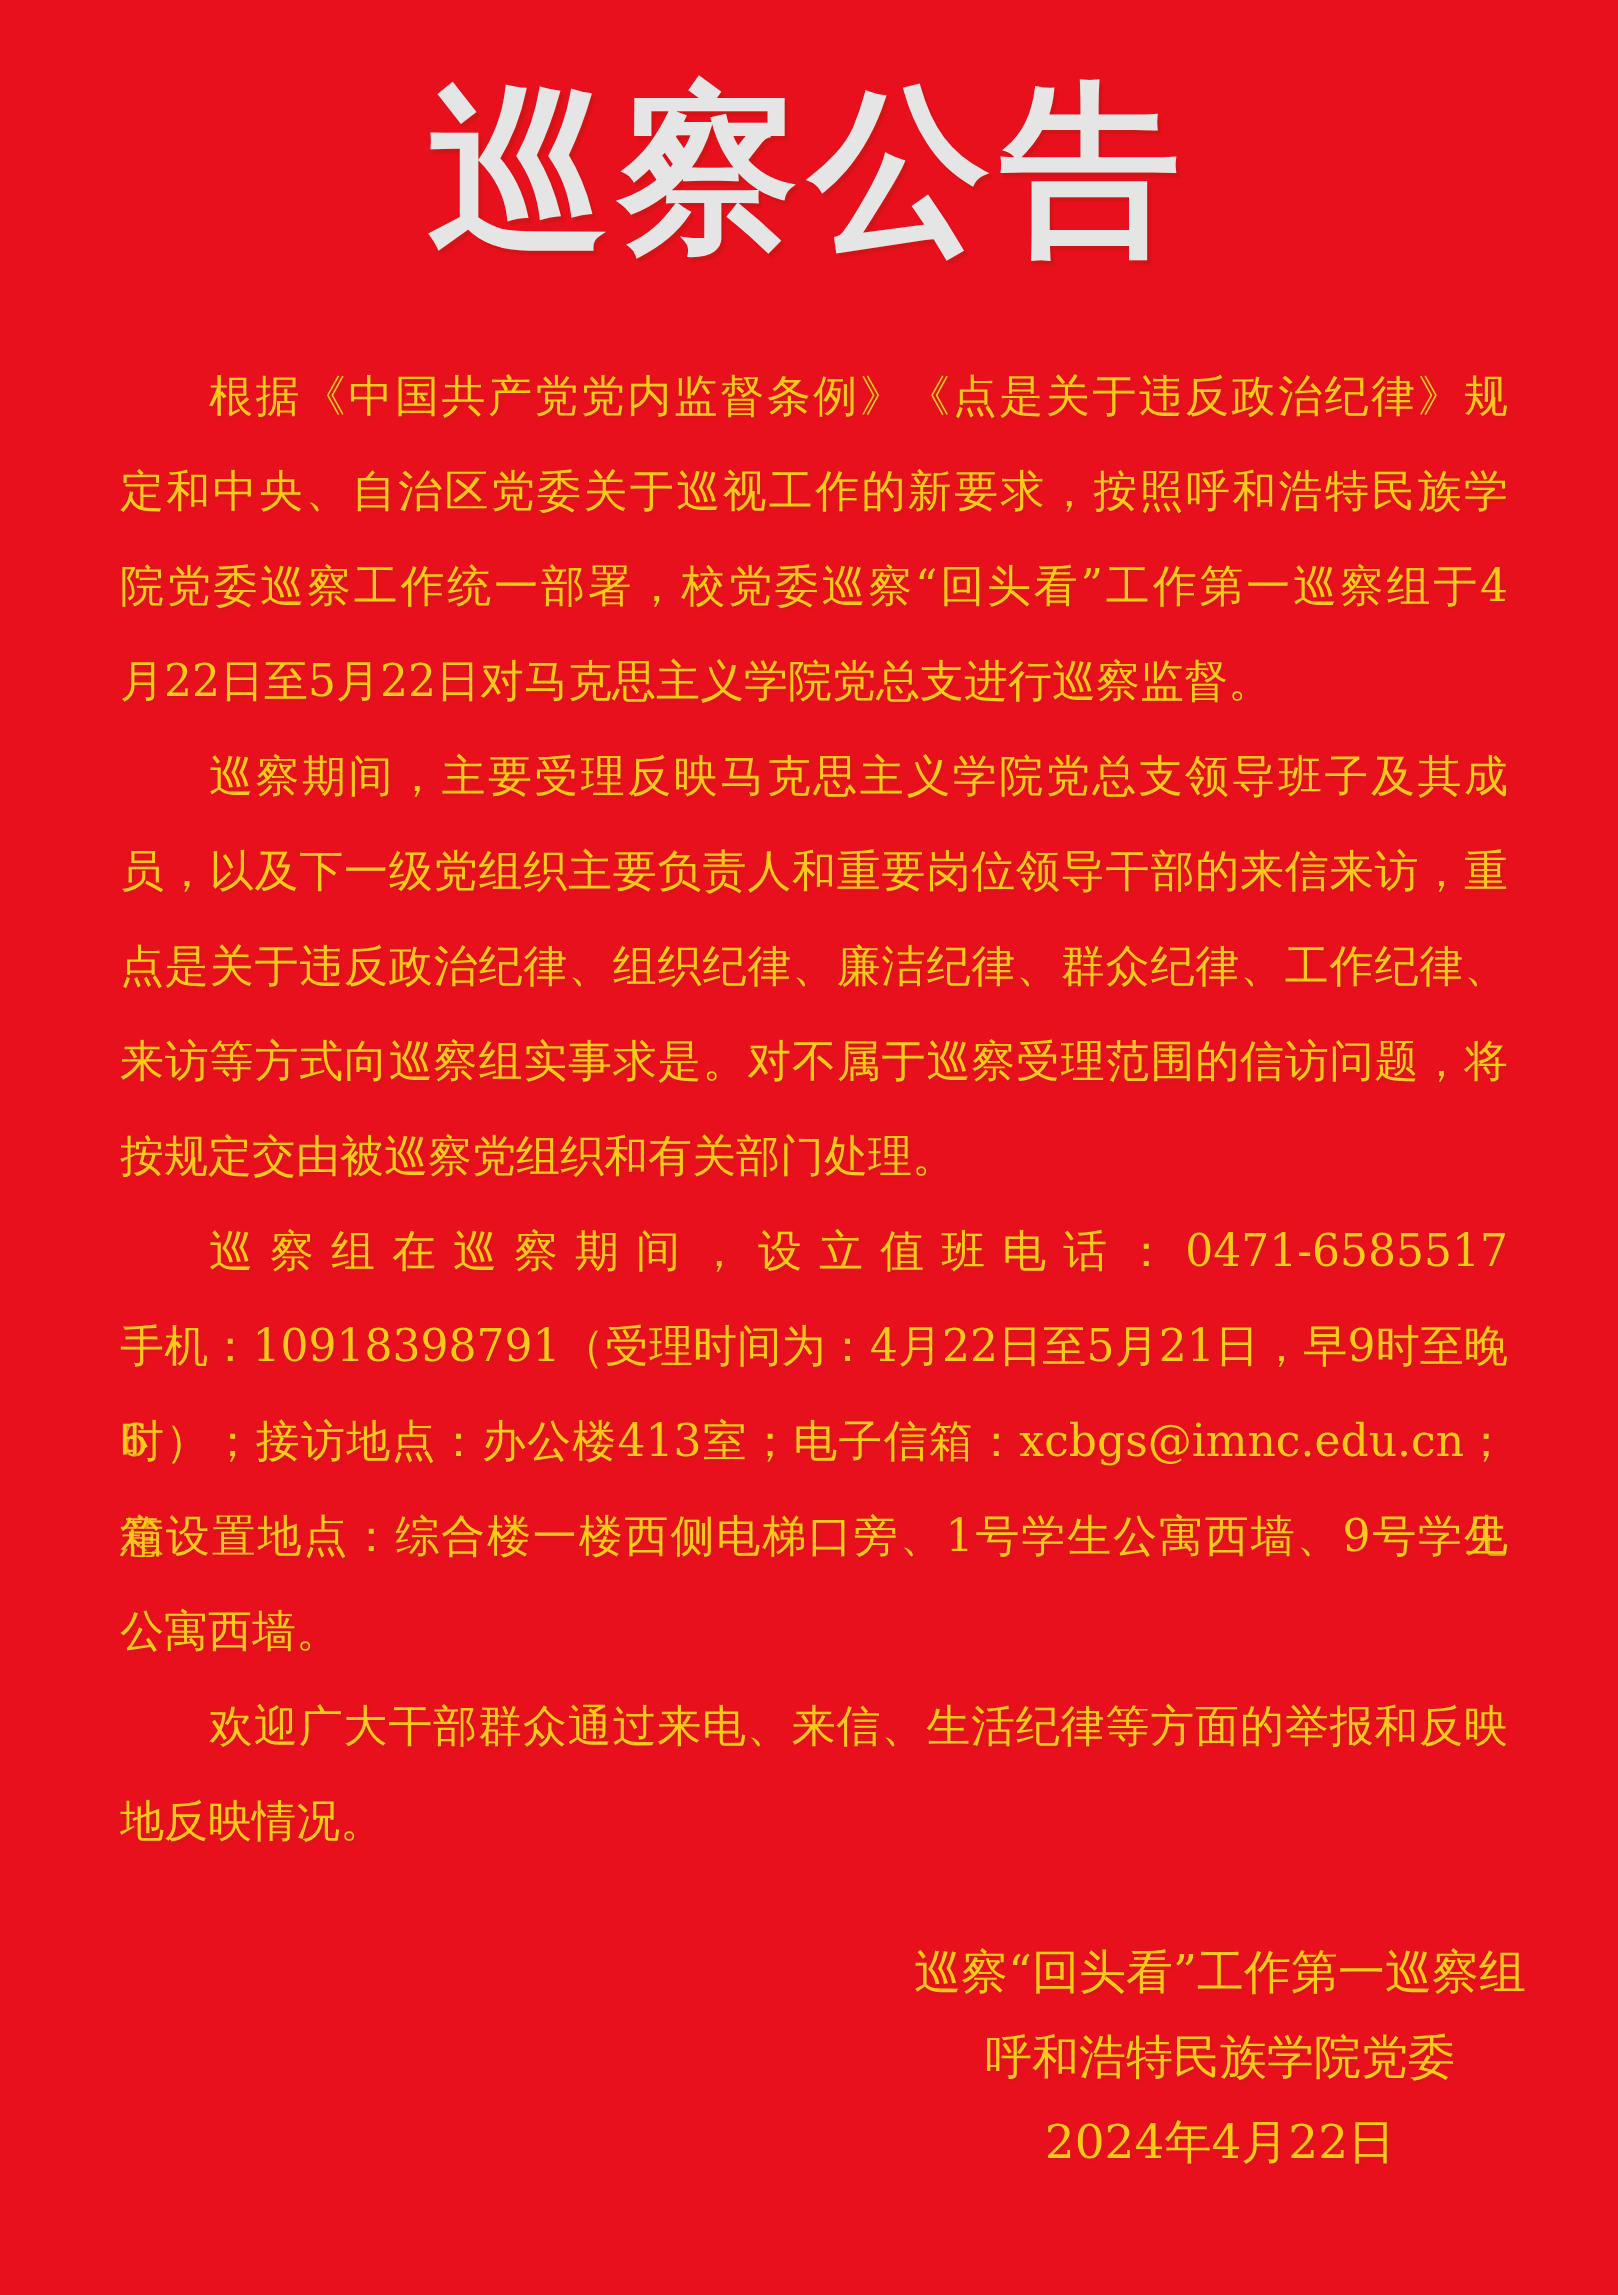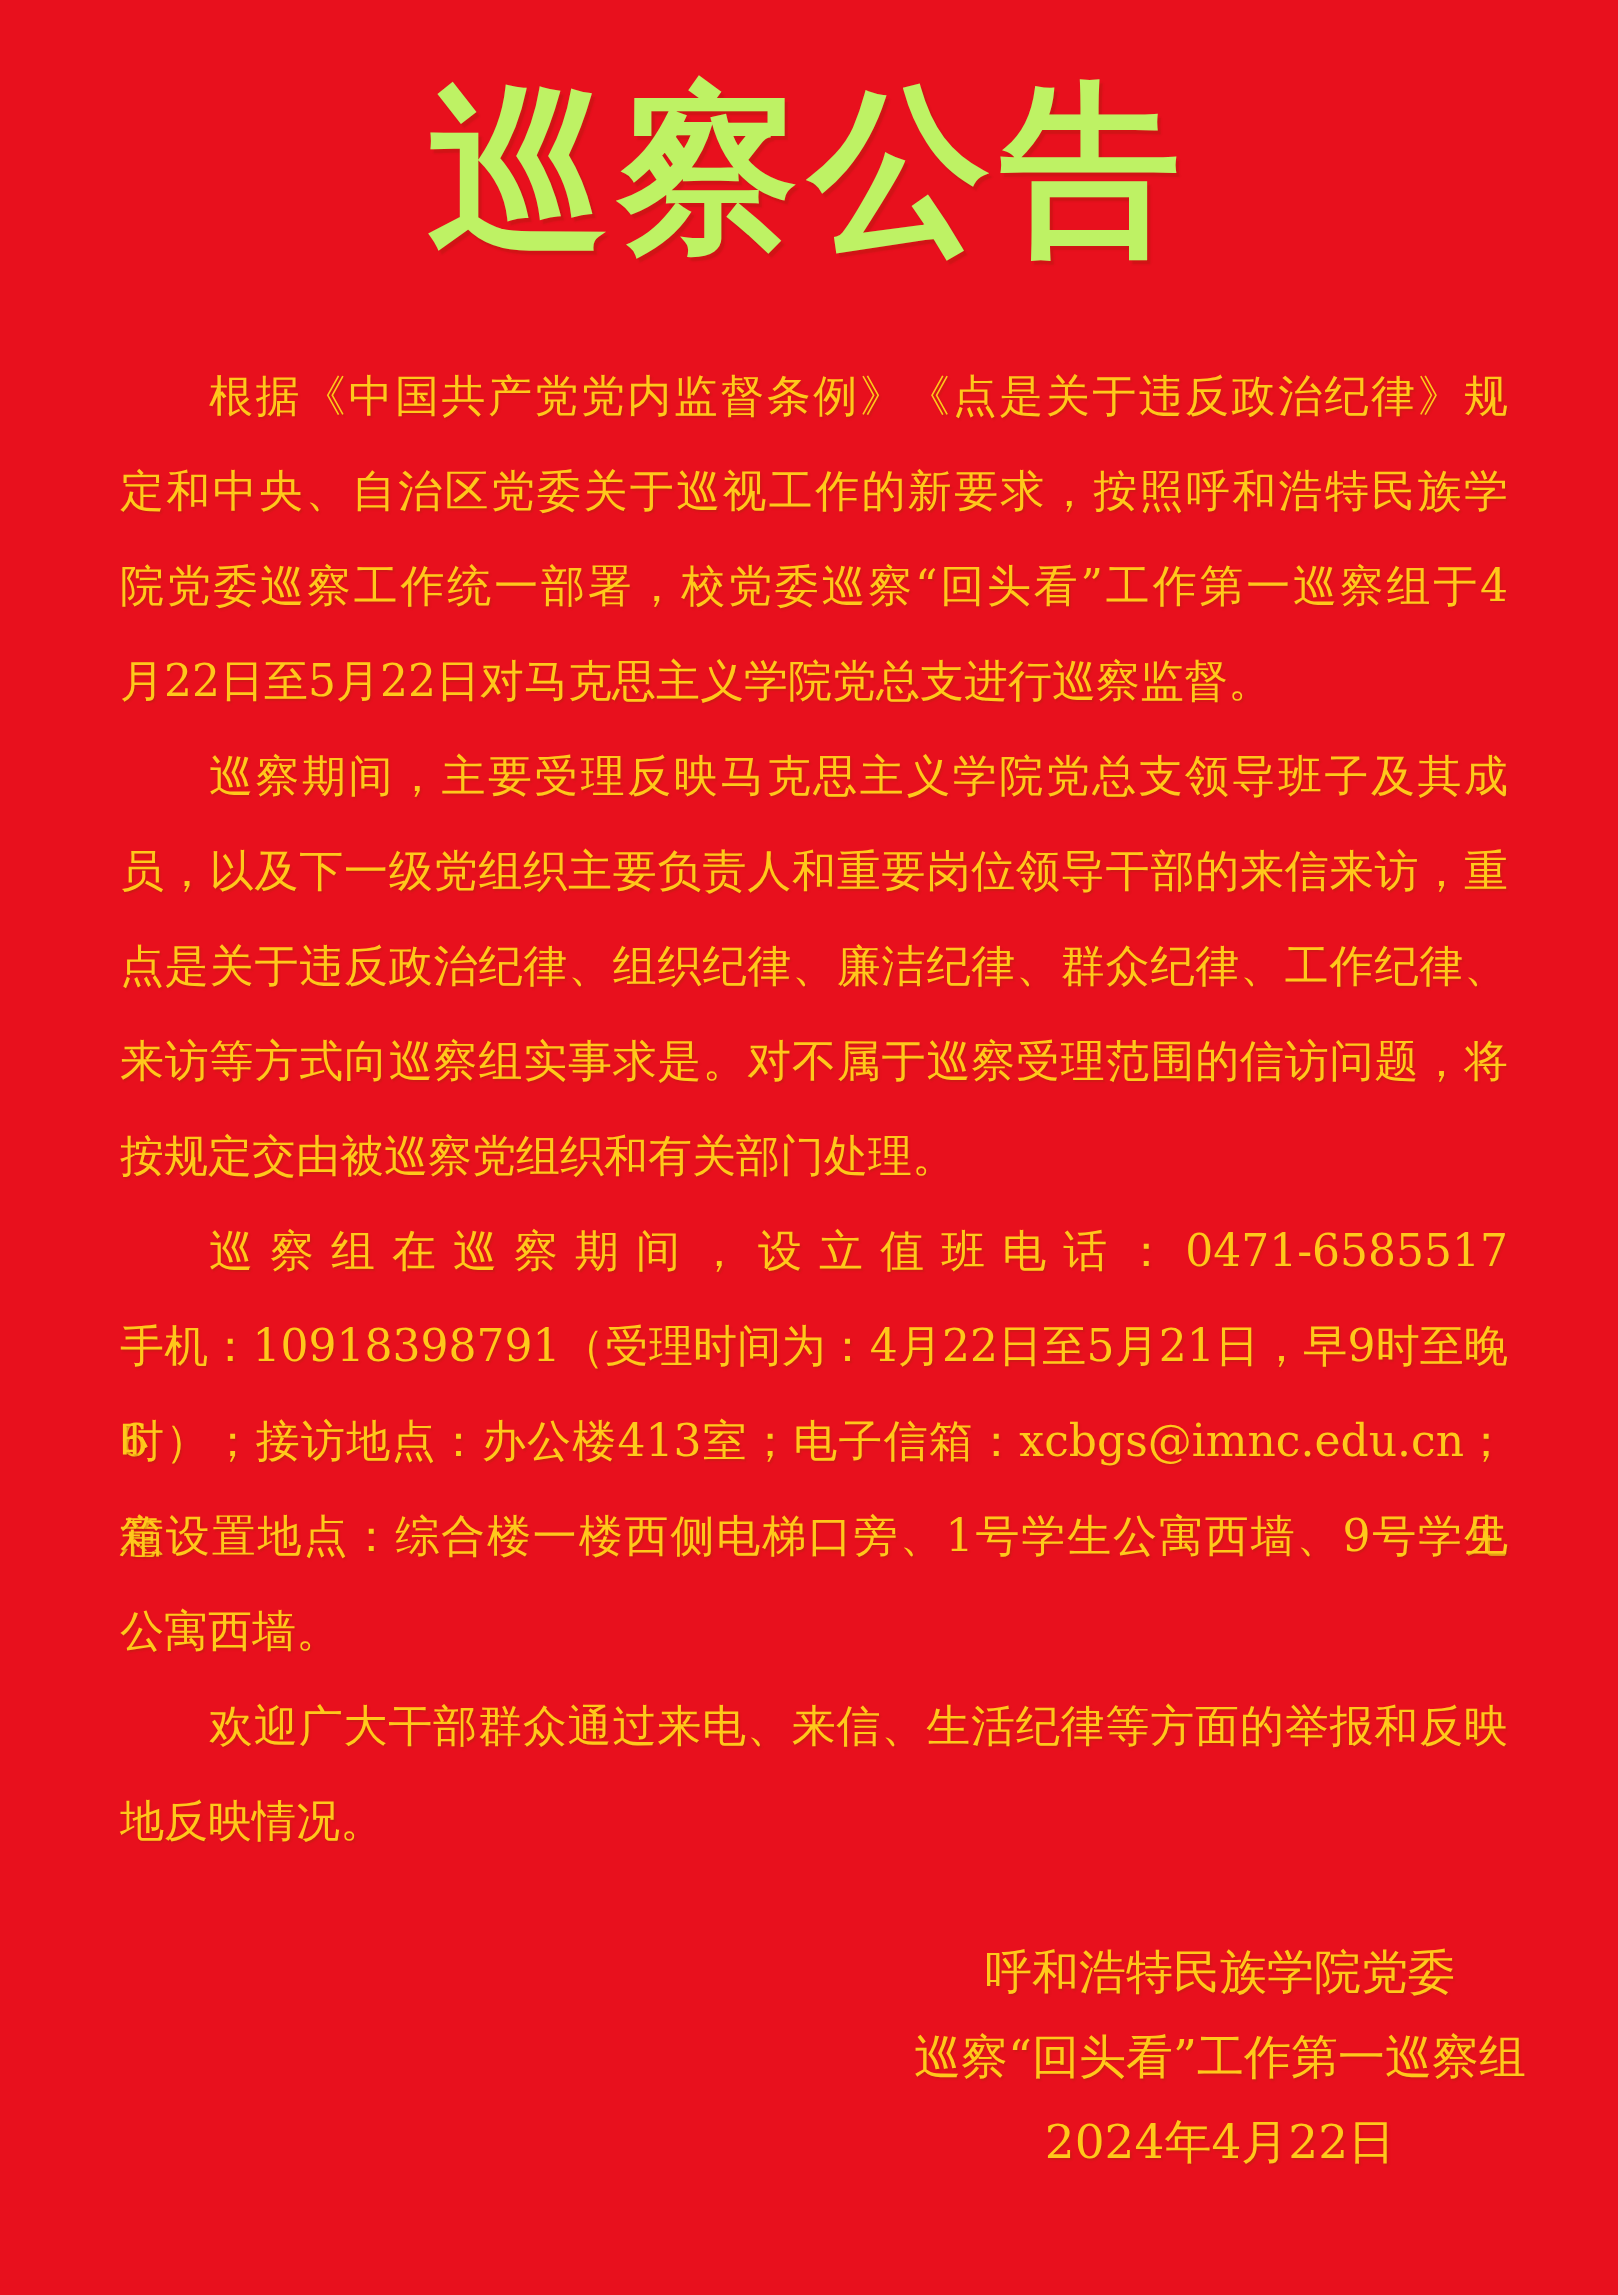--- a/index.html
+++ b/index.html
@@ -18,21 +18,21 @@
   .title {
     position: absolute;
     top: 62px;
     left: 0;
     width: 100%;
     margin: 0;
     text-align: center;
     font-size: 180px;
     line-height: 213px;
     font-weight: bold;
-    color: #bef264;
+    color: #e5e5e5;
     letter-spacing: 11px;
     text-shadow: 3.2px 4px 1.6px rgba(140, 30, 0, 0.25);
   }
   .body-text {
     position: absolute;
     top: 348px;
     left: 120px;
     width: 1388px;
     color: #ffc81b;
     font-size: 44px;
@@ -81,18 +81,18 @@
       <div class="line pfirst">巡察组在巡察期间，设立值班电话：0471-6585517</div>
       <div class="line">手机：10918398791（受理时间为：4月22日至5月21日，早9时至晚6</div>
       <div class="line">时）；接访地点：办公楼413室；电子信箱：xcbgs@imnc.edu.cn；意见</div>
       <div class="line">箱设置地点：综合楼一楼西侧电梯口旁、1号学生公寓西墙、9号学生</div>
       <div class="line plast">公寓西墙。</div>
       <div class="line pfirst">欢迎广大干部群众通过来电、来信、生活纪律等方面的举报和反映</div>
       <div class="line plast">地反映情况。</div>
     </div>
 
   <div class="signature">
+    <div class="sig-line">巡察“回头看”工作第一巡察组</div>
     <div class="sig-line">呼和浩特民族学院党委</div>
-    <div class="sig-line">巡察“回头看”工作第一巡察组</div>
     <div class="sig-line">2024年4月22日</div>
   </div>
 </div>
 
 
 </body></html>

